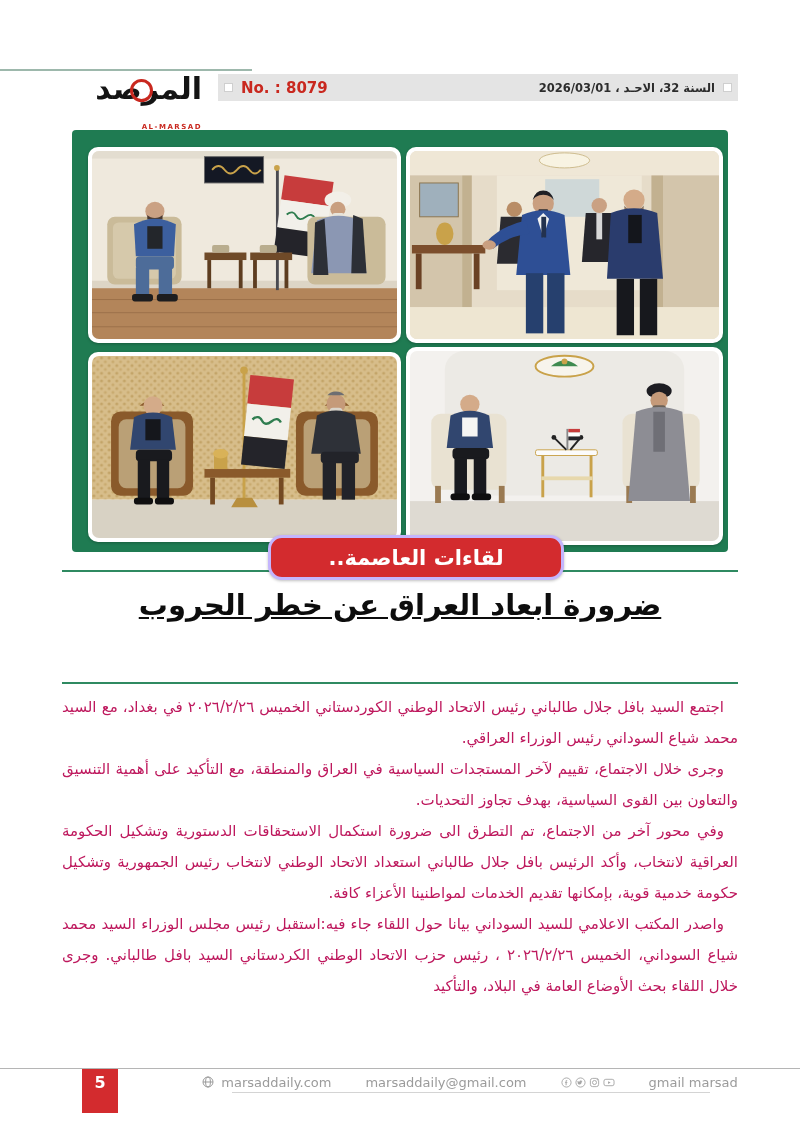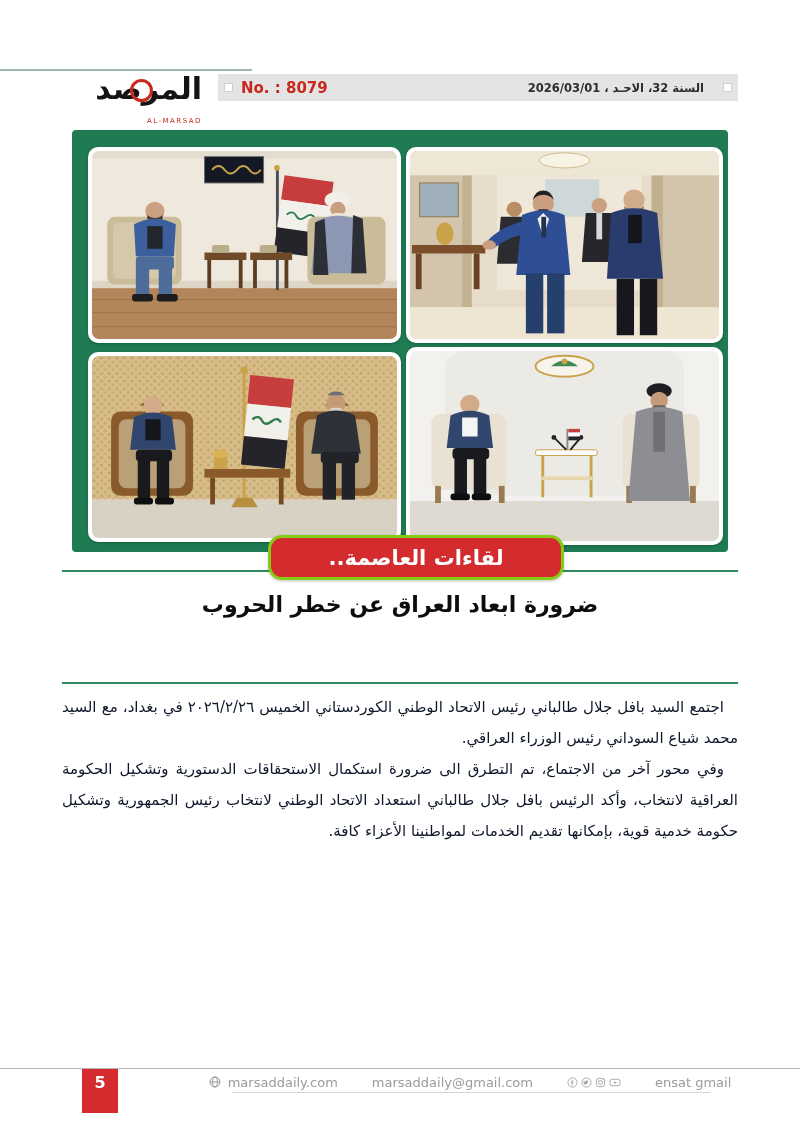--- a/index.html
+++ b/index.html
@@ -5,52 +5,52 @@
   html,body{margin:0;padding:0;}
   body{width:800px;height:1131px;position:relative;background:#ffffff;
        font-family:"DejaVu Sans",sans-serif;overflow:hidden;}
   .abs{position:absolute;}
 
   
   .top-rule{left:0;top:69px;width:252px;height:2px;background:#9db8ac;}
   .logo{left:84px;top:72px;width:118px;height:50px;direction:rtl;}
   .logo-main{font-size:30px;font-weight:bold;color:#141414;line-height:34px;letter-spacing:-1px;}
   .logo-ring{position:absolute;left:46px;top:7px;width:17px;height:17px;border:3px solid #c9281f;border-radius:50%;}
-  .logo-sub{font-size:7px;color:#c9281f;letter-spacing:1.5px;font-weight:normal;margin-top:11px;}
+  .logo-sub{font-size:7px;color:#c9281f;letter-spacing:1.5px;font-weight:bold;margin-top:17px;}
   .head-bar{left:218px;top:74px;width:520px;height:27px;background:#e4e4e4;
             display:flex;align-items:center;justify-content:flex-end;padding:0 6px;box-sizing:border-box;}
   .sq{width:7px;height:7px;background:#ffffff;border:1px solid #cfcfcf;display:inline-block;}
   .issue{color:#c9281f;font-weight:bold;font-size:15px;margin-right:auto;margin-left:8px;}
-  .date{direction:rtl;color:#2c2c2c;font-weight:bold;font-size:11.5px;margin-left:auto;margin-right:19px;}
+  .date{direction:rtl;color:#2c2c2c;font-weight:bold;font-size:11.5px;margin-left:auto;margin-right:8px;}
 
   
   .green-panel{left:72px;top:130px;width:656px;height:422px;background:#1f7b52;border-radius:4px;}
   .photo{position:absolute;background:#ffffff;border-radius:10px;padding:4px;box-sizing:border-box;
          box-shadow:0 1px 3px rgba(0,0,0,.25);}
   .photo svg{display:block;border-radius:7px;width:100%;height:100%;}
   .ph-tl{left:88px;top:147px;width:313px;height:196px;}
   .ph-tr{left:406px;top:147px;width:317px;height:196px;}
   .ph-bl{left:88px;top:352px;width:313px;height:190px;}
   .ph-br{left:406px;top:347px;width:317px;height:198px;}
 
   
-  .badge{left:268px;top:535px;width:296px;height:45px;background:#d32b2e;border:3px solid #84cc16;
+  .badge{left:268px;top:535px;width:296px;height:45px;background:#d32b2e;border:3px solid #c4b5fd;
          border-radius:14px;box-sizing:border-box;display:flex;align-items:center;justify-content:center;
          box-shadow:0 1px 3px rgba(0,0,0,.25);}
   .badge span{color:#ffffff;font-size:21px;font-weight:bold;direction:rtl;}
 
   .rule-a{left:62px;top:570px;width:676px;height:2px;background:#2f8a61;}
   .rule-b{left:62px;top:682px;width:676px;height:2px;background:#2f8a61;}
 
   
   .headline{left:60px;top:580px;width:680px;height:100px;direction:rtl;text-align:center;
-            font-weight:bold;color:#0d0d0d;font-size:22px;line-height:50px;}
-
-  
-  .article{left:62px;top:692px;width:676px;direction:rtl;text-align:justify;color:#0f172a;
+            font-weight:bold;color:#0d0d0d;font-size:29px;line-height:50px;text-decoration:underline;}
+
+  
+  .article{left:62px;top:692px;width:676px;direction:rtl;text-align:justify;color:#be185d;
            font-size:15px;line-height:31px;}
   .article p{margin:0;text-indent:14px;}
 
   
   .foot-rule{left:0;top:1068px;width:800px;height:1px;background:#b5b5b5;}
   .page-box{left:82px;top:1069px;width:36px;height:44px;background:#d32b2e;color:#ffffff;
             font-weight:bold;font-size:16px;display:flex;justify-content:center;padding-top:4px;box-sizing:border-box;}
   .foot-row{left:200px;top:1072px;width:540px;height:20px;display:flex;align-items:center;
             justify-content:center;gap:34px;color:#9b9b9b;font-size:13px;}
   .foot-item{display:flex;align-items:center;gap:7px;}
@@ -264,21 +264,23 @@
 </div>
 
 <div class="abs headline">
   <div>ضرورة ابعاد العراق عن خطر الحروب</div>
 </div>
 
 <div class="abs rule-b"></div>
 
 <div class="abs article">
   <p>اجتمع السيد بافل جلال طالباني رئيس الاتحاد الوطني الكوردستاني الخميس ٢٠٢٦/٢/٢٦ في بغداد، مع السيد محمد شياع السوداني رئيس الوزراء العراقي.</p>
+  <p>وجرى خلال الاجتماع، تقييم لآخر المستجدات السياسية في العراق والمنطقة، مع التأكيد على أهمية التنسيق والتعاون بين القوى السياسية، بهدف تجاوز التحديات.</p>
   <p>وفي محور آخر من الاجتماع، تم التطرق الى ضرورة استكمال الاستحقاقات الدستورية وتشكيل الحكومة العراقية لانتخاب، وأكد الرئيس بافل جلال طالباني استعداد الاتحاد الوطني لانتخاب رئيس الجمهورية وتشكيل حكومة خدمية قوية، بإمكانها تقديم الخدمات لمواطنينا الأعزاء كافة.</p>
+  <p>واصدر المكتب الاعلامي للسيد السوداني بيانا حول اللقاء جاء فيه:استقبل رئيس مجلس الوزراء السيد محمد شياع السوداني، الخميس ٢٠٢٦/٢/٢٦ ، رئيس حزب الاتحاد الوطني الكردستاني السيد بافل طالباني. وجرى خلال اللقاء بحث الأوضاع العامة في البلاد، والتأكيد</p>
 </div>
 
 <div class="abs foot-rule"></div>
 
 <div class="abs page-box">
   <span>5</span>
 </div>
 
 <div class="abs foot-row">
   <span class="foot-item">
@@ -302,16 +304,16 @@
     <svg width="11" height="11" viewBox="0 0 12 12">
       <rect x="1.5" y="1.5" width="9" height="9" rx="2.5" fill="none" stroke="#a5a5a5"></rect>
       <circle cx="6" cy="6" r="2.2" fill="none" stroke="#a5a5a5"></circle>
       <circle cx="9" cy="3" r="0.7" fill="#a5a5a5"></circle>
     </svg>
     <svg width="12" height="11" viewBox="0 0 13 12">
       <rect x="1" y="2.5" width="11" height="7" rx="2" fill="none" stroke="#a5a5a5"></rect>
       <polygon points="5.5,4.5 8.3,6 5.5,7.5" fill="#a5a5a5"></polygon>
     </svg>
   </span>
-  <span>ensat gmail</span>
+  <span>gmail marsad</span>
 </div>
 
 <div class="abs foot-underline"></div>
 
 </body></html>

